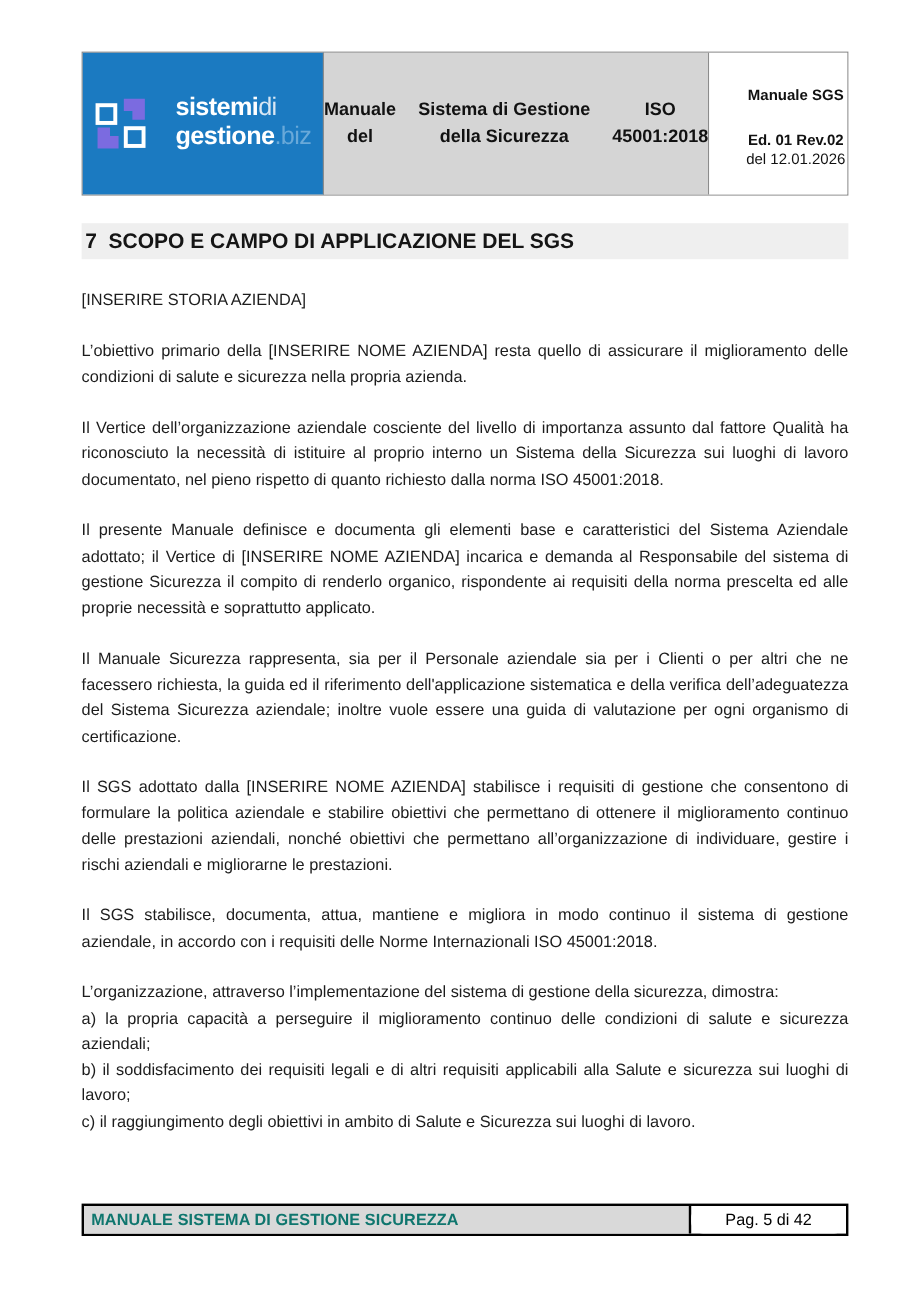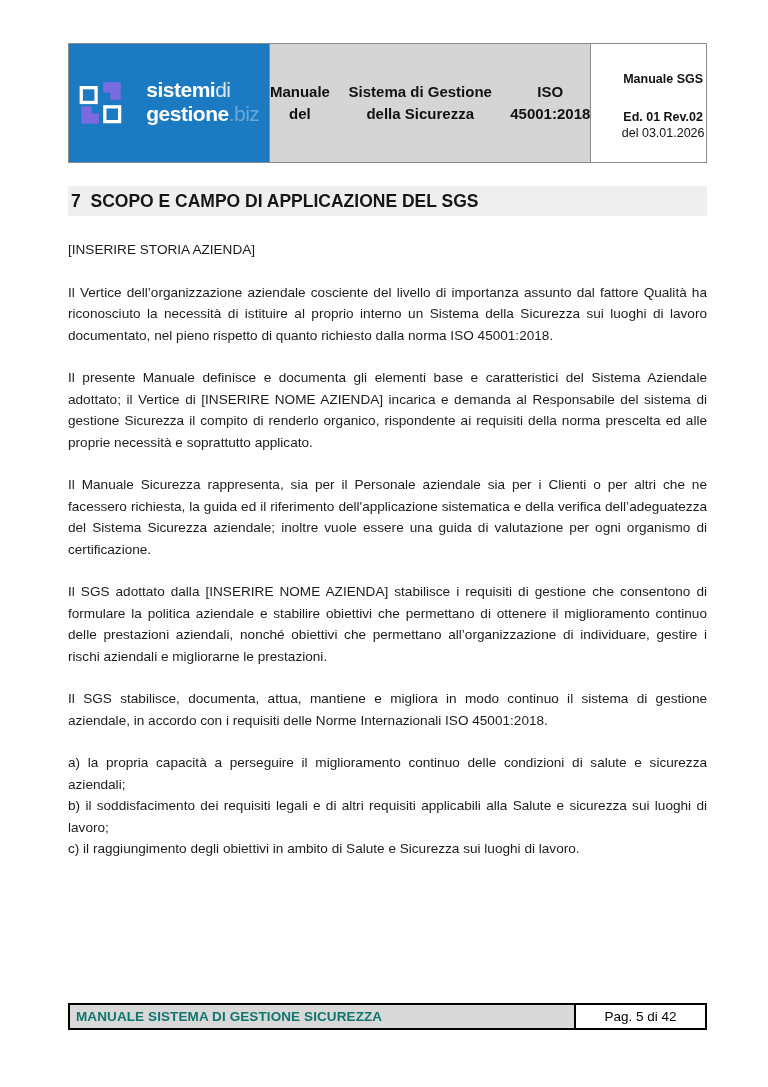--- a/index.html
+++ b/index.html
@@ -109,33 +109,35 @@
         </div>
       </div>
       <div class="cell-title">
         <div>Manuale del</div>
         <div>Sistema di Gestione della Sicurezza</div>
         <div>ISO 45001:2018</div>
       </div>
       <div class="cell-ref">
         <div class="ref-top">Manuale SGS</div>
         <div class="ref-ed">Ed. 01 Rev.02</div>
-        <div class="ref-date">del 03.01.2026</div>
+        <div class="ref-date">del 12.01.2026</div>
       </div>
     </div>
 
     <div class="section-heading">7  SCOPO E CAMPO DI APPLICAZIONE DEL SGS</div>
 
     <div class="body-text">
       <p style="text-align:left;">[INSERIRE STORIA AZIENDA]</p>
+      <p>L’obiettivo primario della [INSERIRE NOME AZIENDA] resta quello di assicurare il miglioramento delle condizioni di salute e sicurezza nella propria azienda.</p>
       <p>Il Vertice dell’organizzazione aziendale cosciente del livello di importanza assunto dal fattore Qualità ha riconosciuto la necessità di istituire al proprio interno un Sistema della Sicurezza sui luoghi di lavoro documentato, nel pieno rispetto di quanto richiesto dalla norma ISO 45001:2018.</p>
       <p>Il presente Manuale definisce e documenta gli elementi base e caratteristici del Sistema Aziendale adottato; il Vertice di [INSERIRE NOME AZIENDA] incarica e demanda al Responsabile del sistema di gestione Sicurezza il compito di renderlo organico, rispondente ai requisiti della norma prescelta ed alle proprie necessità e soprattutto applicato.</p>
       <p>Il Manuale Sicurezza rappresenta, sia per il Personale aziendale sia per i Clienti o per altri che ne facessero richiesta, la guida ed il riferimento dell'applicazione sistematica e della verifica dell’adeguatezza del Sistema Sicurezza aziendale; inoltre vuole essere una guida di valutazione per ogni organismo di certificazione.</p>
       <p>Il SGS adottato dalla [INSERIRE NOME AZIENDA] stabilisce i requisiti di gestione che consentono di formulare la politica aziendale e stabilire obiettivi che permettano di ottenere il miglioramento continuo delle prestazioni aziendali, nonché obiettivi che permettano all’organizzazione di individuare, gestire i rischi aziendali e migliorarne le prestazioni.</p>
       <p>Il SGS stabilisce, documenta, attua, mantiene e migliora in modo continuo il sistema di gestione aziendale, in accordo con i requisiti delle Norme Internazionali ISO 45001:2018.</p>
+      <p class="tight">L’organizzazione, attraverso l’implementazione del sistema di gestione della sicurezza, dimostra:</p>
       <p class="tight">a) la propria capacità a perseguire il miglioramento continuo delle condizioni di salute e sicurezza aziendali;</p>
       <p class="tight">b) il soddisfacimento dei requisiti legali e di altri requisiti applicabili alla Salute e sicurezza sui luoghi di lavoro;</p>
       <p class="tight">c) il raggiungimento degli obiettivi in ambito di Salute e Sicurezza sui luoghi di lavoro.</p>
     </div>
   </div>
 
   <div class="footer-table">
     <div class="footer-left">MANUALE SISTEMA DI GESTIONE SICUREZZA</div>
     <div class="footer-right">Pag. 5 di 42</div>
   </div>

